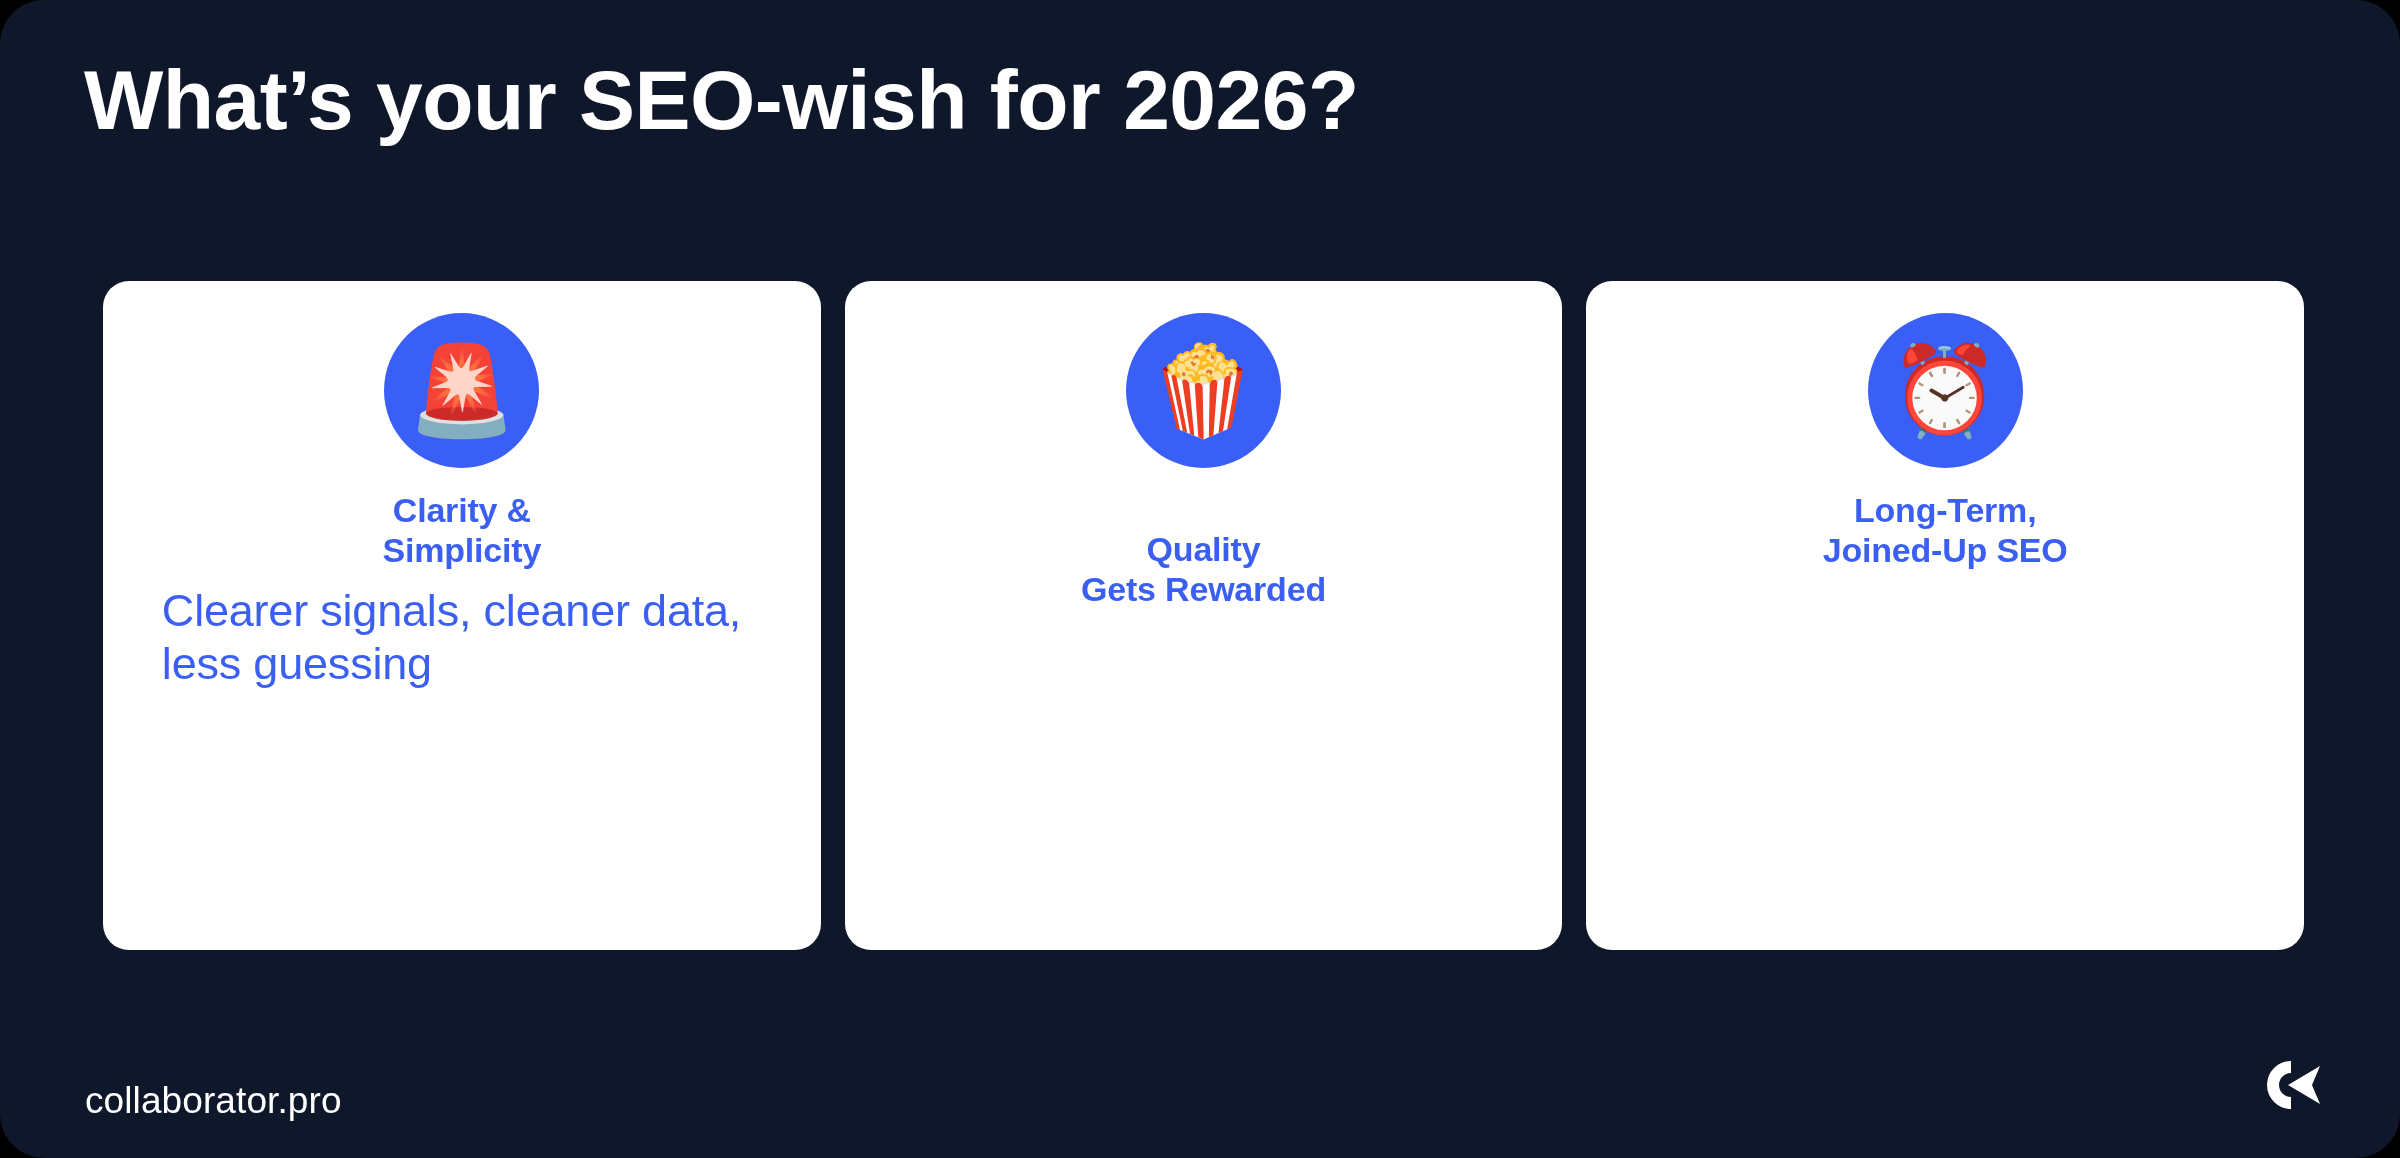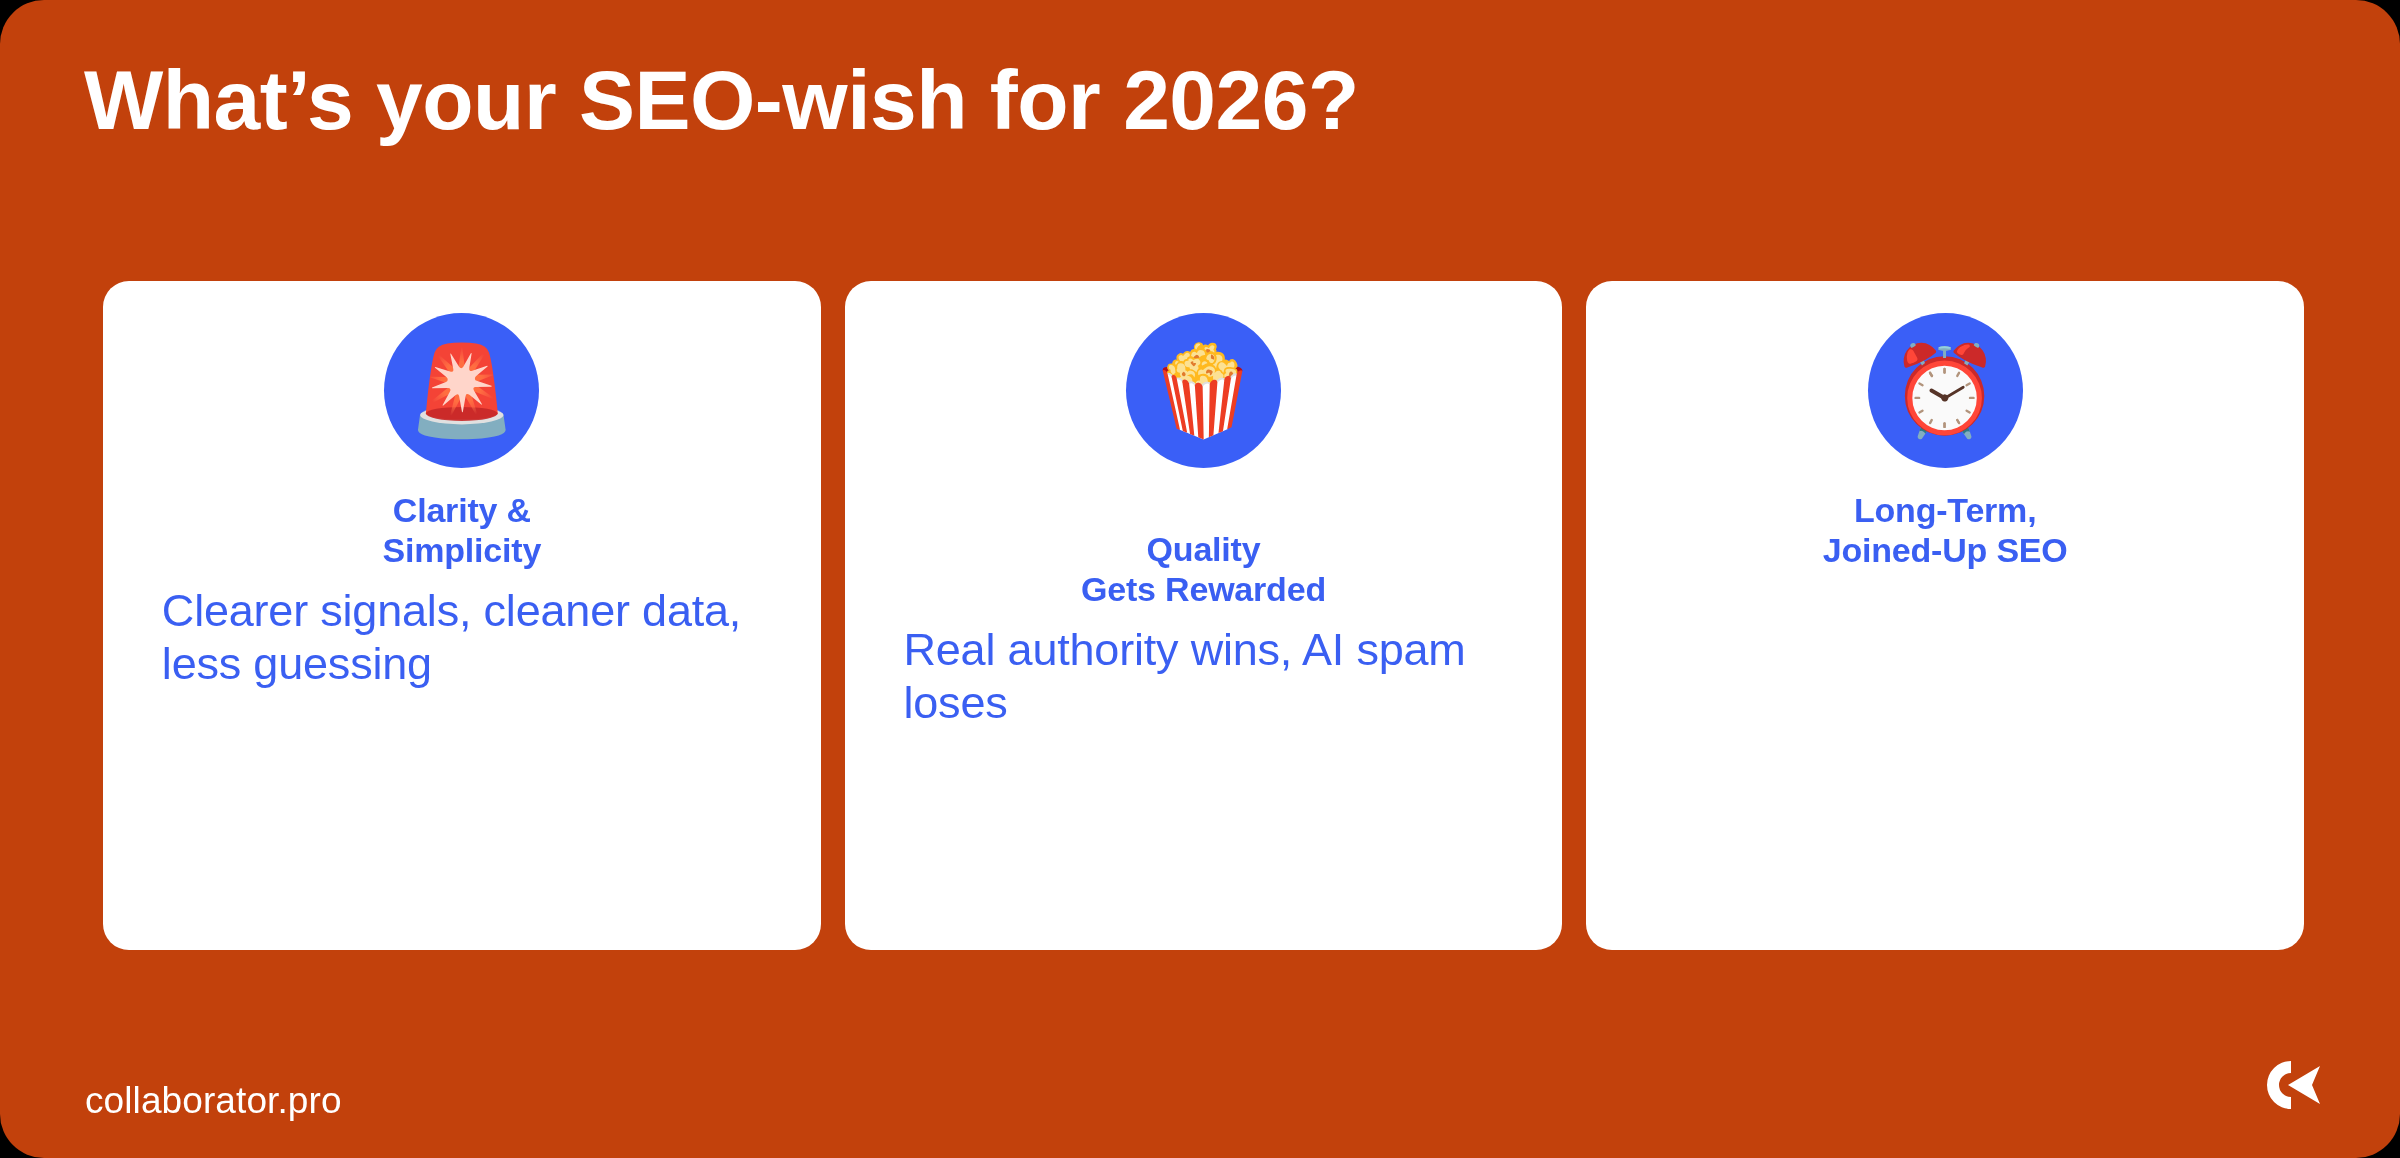--- a/index.html
+++ b/index.html
@@ -113,42 +113,41 @@
     right: 74px;
     bottom: 44px;
     width: 66px;
     height: 58px;
   }
   .brand-logo svg { display: block; width: 100%; height: 100%; }
 </style>
 </head>
 <body>
 
-<div class="poster" style="background: #c2410c;">
+<div class="poster" style="background: #0f172a;">
 
   <div class="headline" style="color: rgb(255, 255, 255);">What’s your SEO-wish for 2026?</div>
 
   <div class="cards">
 
     <div class="card" style="background: rgb(255, 255, 255);">
       <div class="icon-circle" style="background: rgb(58, 95, 247);">
         <span class="icon-glyph">🚨</span>
       </div>
       <div class="card-title" style="color: rgb(58, 95, 242);">Clarity &amp;
 Simplicity</div>
       <div class="card-body" style="color: rgb(58, 95, 242);">Clearer signals, cleaner data, less guessing</div>
     </div>
 
     <div class="card" style="background: rgb(255, 255, 255);">
       <div class="icon-circle" style="background: rgb(58, 95, 247);">
         <span class="icon-glyph">🍿</span>
       </div>
       <div class="card-title" style="color: rgb(58, 95, 242); margin-top: 39px;">Quality
 Gets Rewarded</div>
-      <div class="card-body" style="color: rgb(58, 95, 242);">Real authority wins, AI spam loses</div>
     </div>
 
     <div class="card" style="background: rgb(255, 255, 255);">
       <div class="icon-circle" style="background: rgb(58, 95, 247);">
         <span class="icon-glyph">⏰</span>
       </div>
       <div class="card-title" style="color: rgb(58, 95, 242);">Long-Term,
 Joined-Up SEO</div>
     </div>
 

